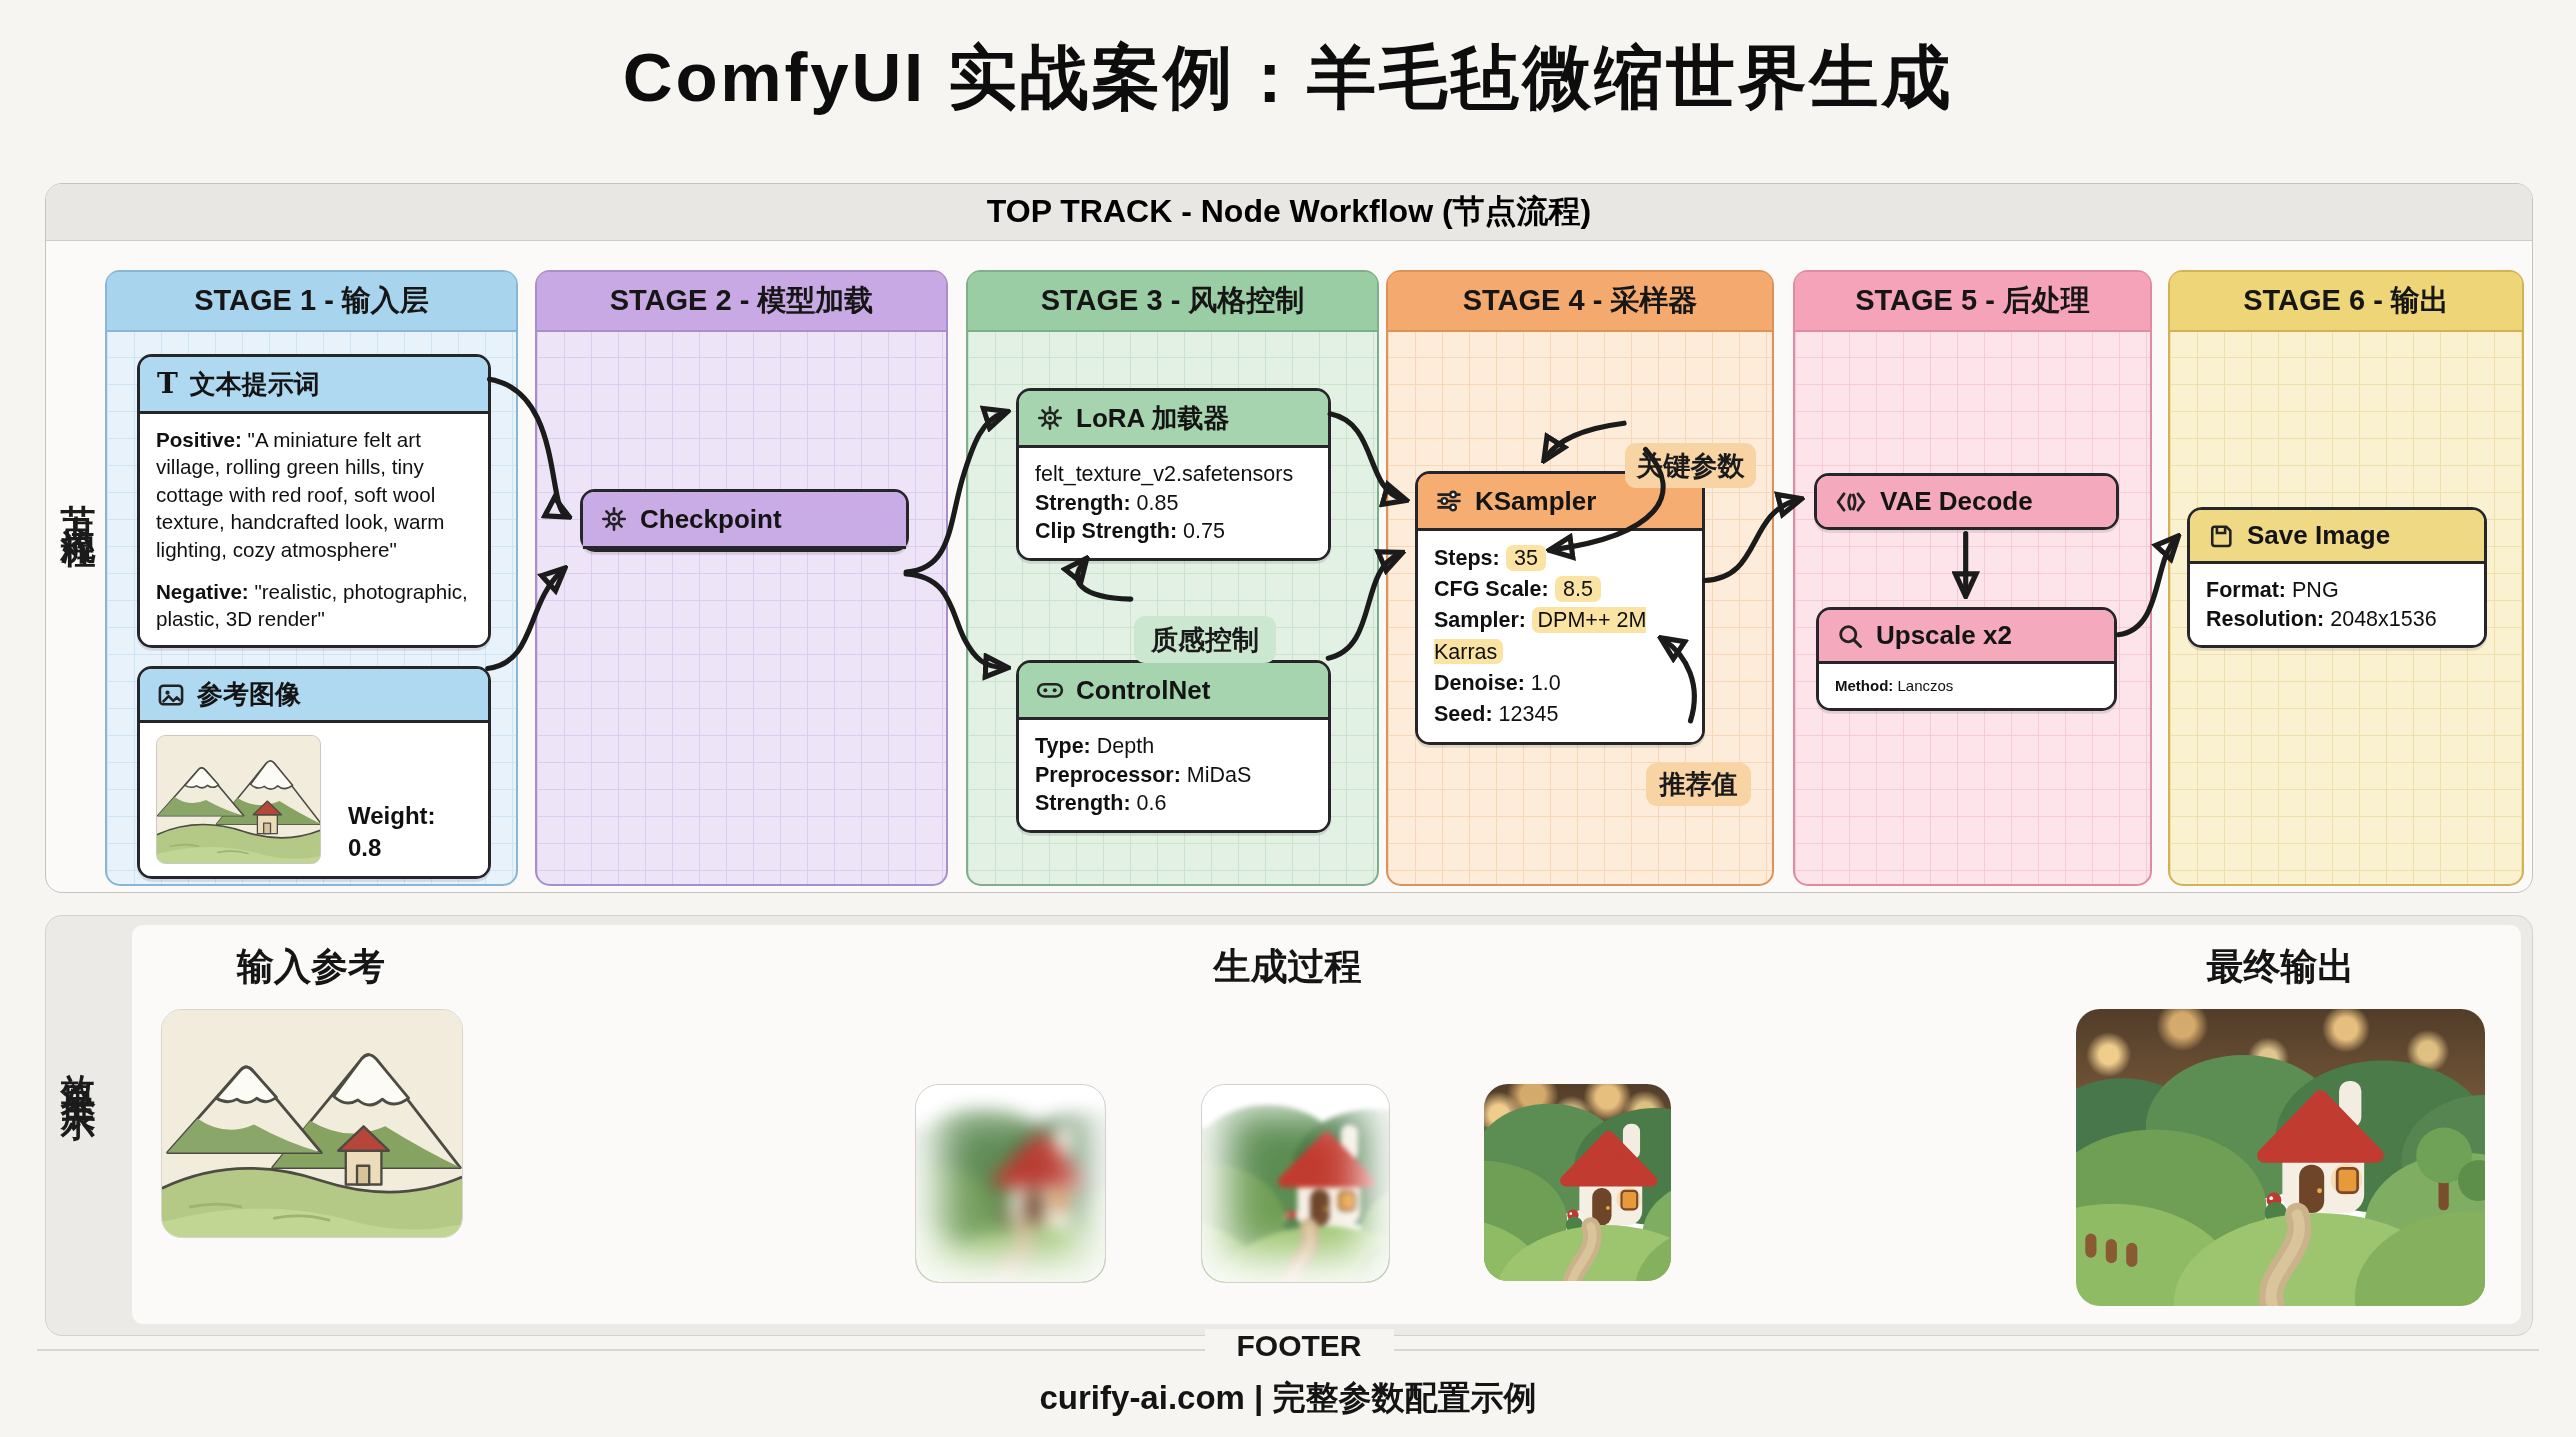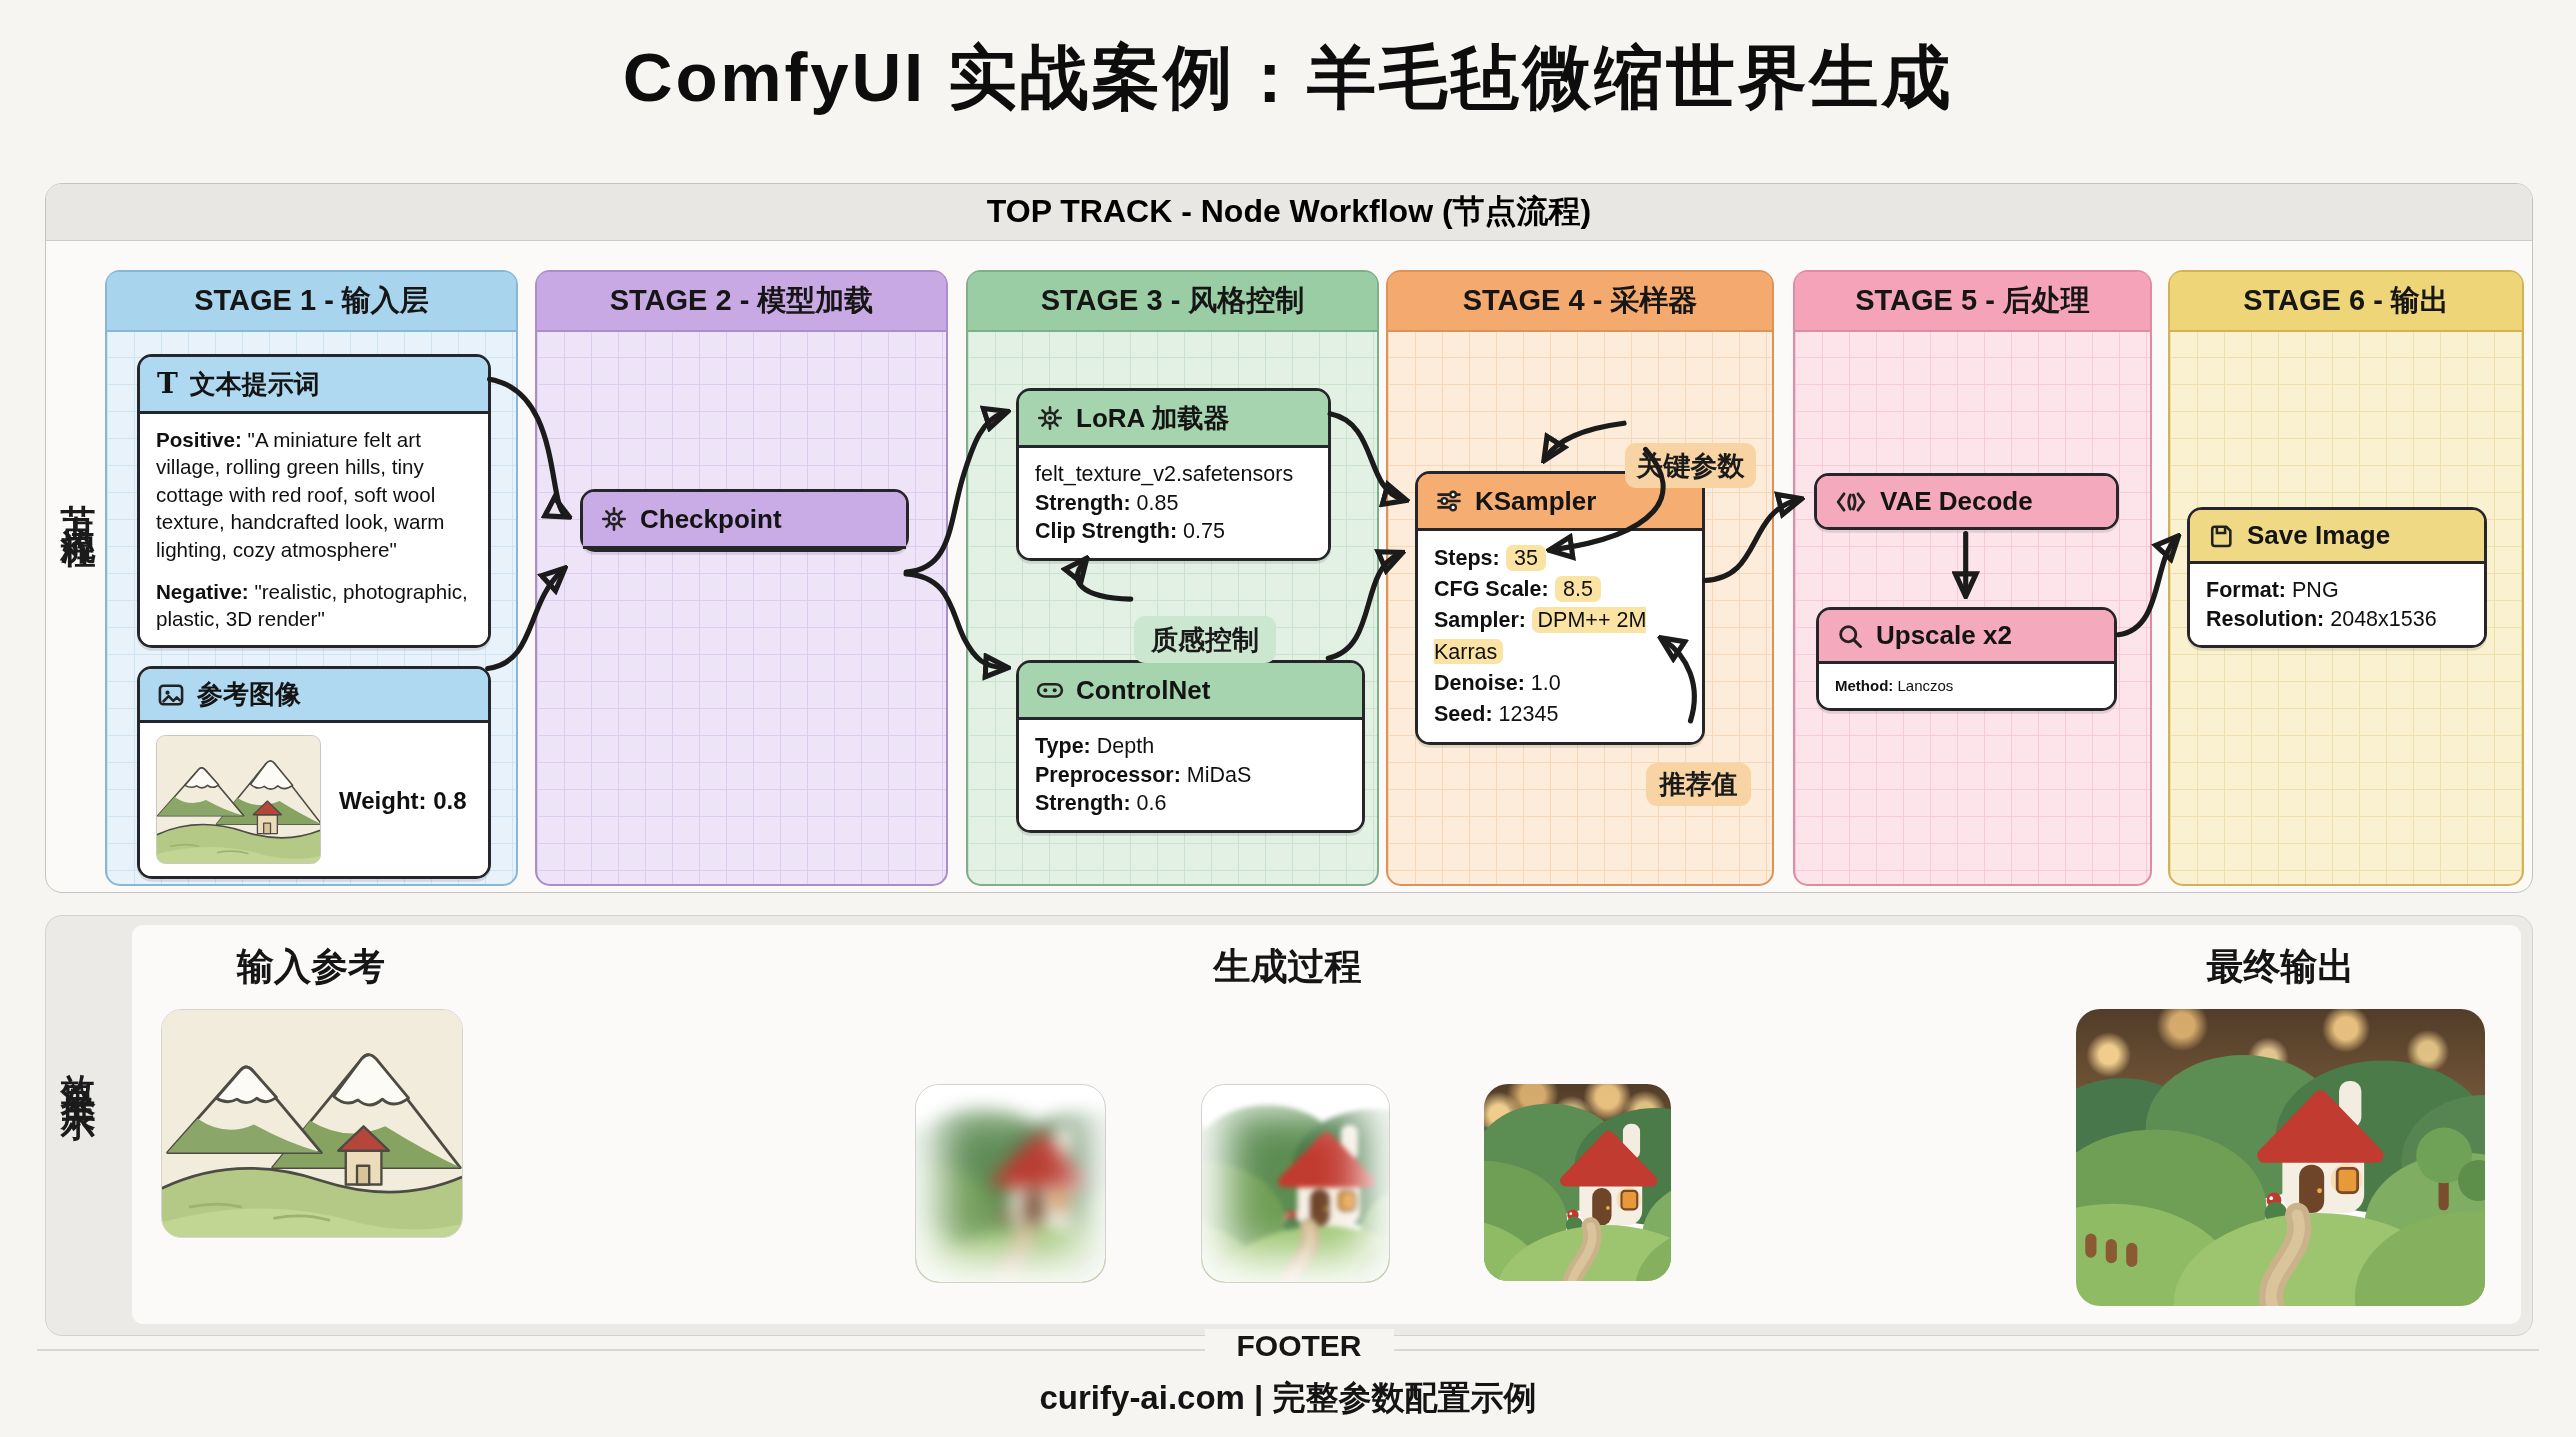--- a/index.html
+++ b/index.html
@@ -234,21 +234,21 @@
     </div>
   </div>
 
   <div class="node" style="left:137px;top:666px;width:354px">
     <div class="node-header" style="background:#aed9f1;height:51px">
       <svg class="icon" viewBox="0 0 30 30" width="28" height="28">
           <use href="#i-image"></use>
         </svg>
       <span>参考图像</span>
     </div>
-    <div class="node-body" style="display:flex;gap:18px;align-items:center">
+    <div class="node-body" style="display:flex;gap:27px;align-items:flex-end">
       <div class="ref-thumb">
         <svg viewBox="0 0 320 242" preserveAspectRatio="xMidYMid slice">
             <use href="#cartoon-scene"></use>
           </svg>
       </div>
       <div style="font-size:24px;font-weight:800;padding-top:3.7px">
         <b>Weight:</b>
         <span>0.8</span>
       </div>
     </div>
@@ -274,21 +274,21 @@
       <div>felt_texture_v2.safetensors</div>
       <div><b>Strength:</b>
         <span>0.85</span></div>
       <div><b>Clip Strength:</b>
         <span>0.75</span></div>
     </div>
   </div>
 
   <div class="pill green" style="left:1134px;top:576px;width:142px;height:47px">质感控制</div>
 
-  <div class="node" style="left:1016px;top:660px;width:349px">
+  <div class="node" style="left:1016px;top:660px;width:315px">
     <div class="node-header" style="background:#a5d4ae">
       <svg class="icon" viewBox="0 0 30 30" width="28" height="28">
           <use href="#i-controller"></use>
         </svg>
       <span>ControlNet</span>
     </div>
     <div class="node-body">
       <div><b>Type:</b>
         <span>Depth</span></div>
       <div><b>Preprocessor:</b>

